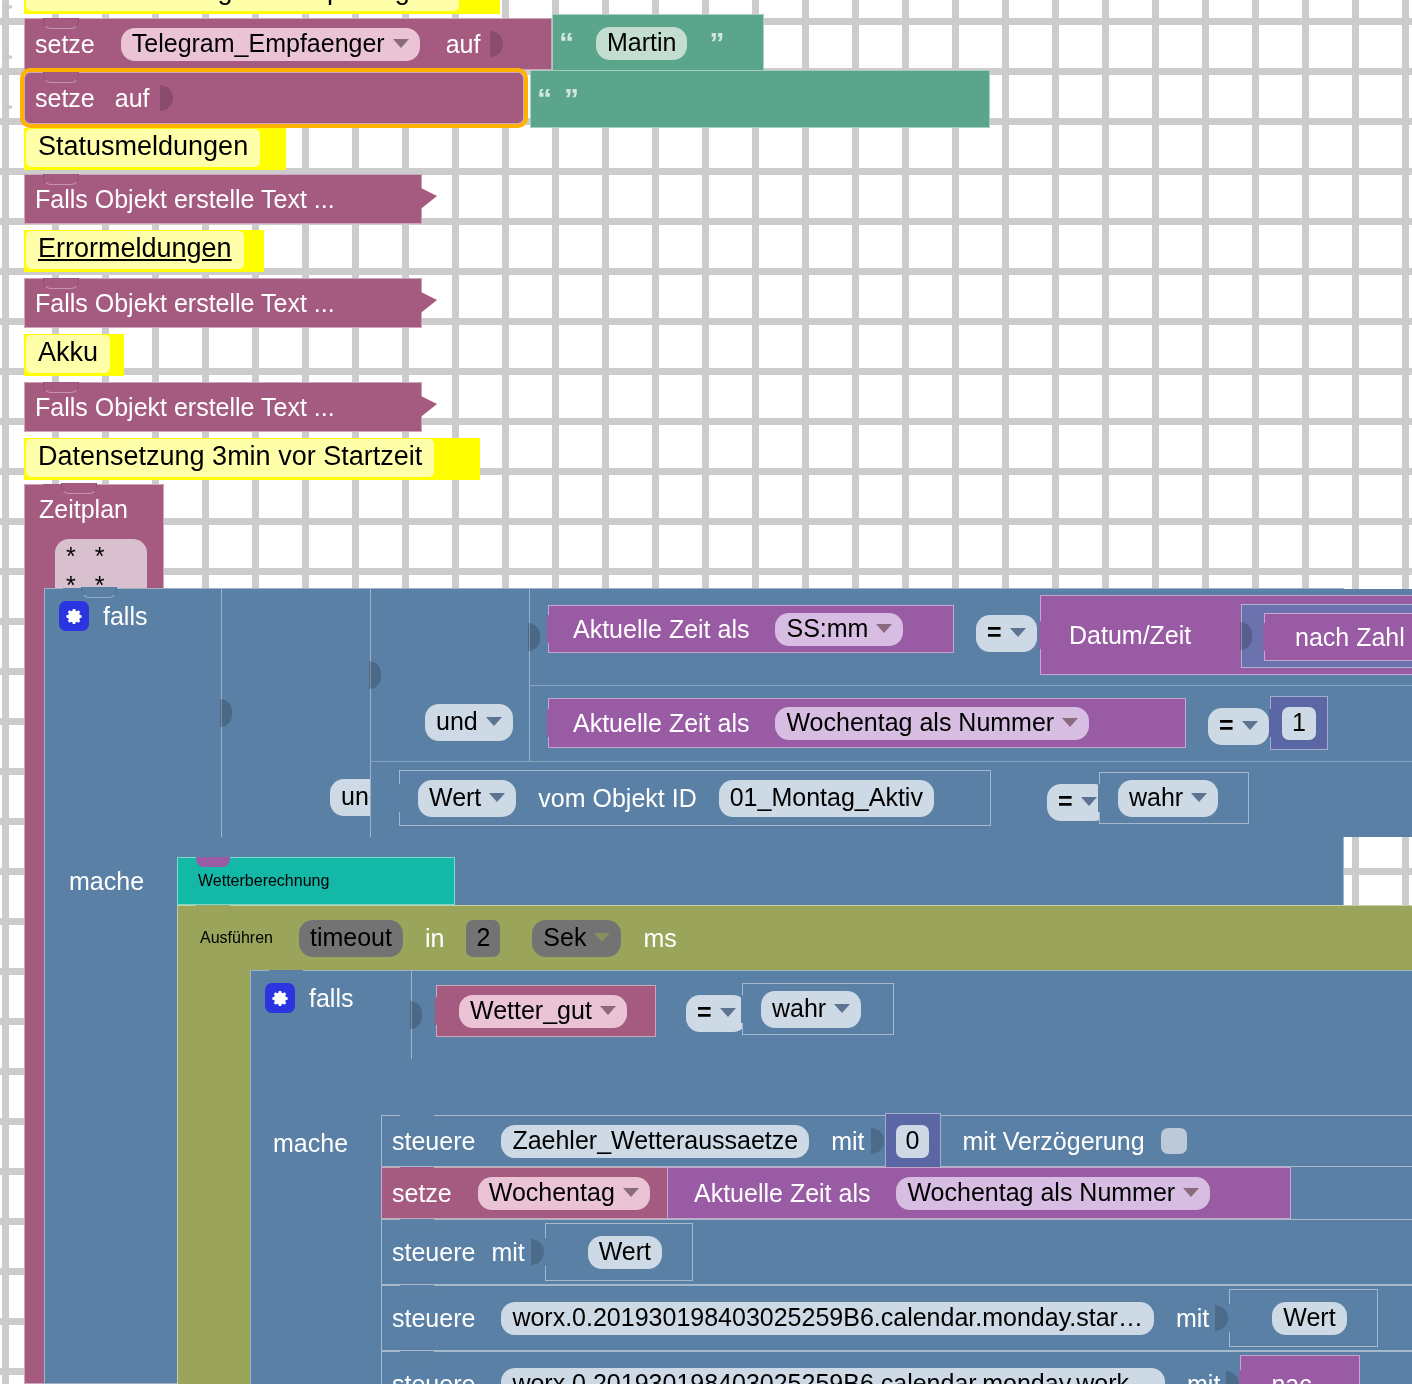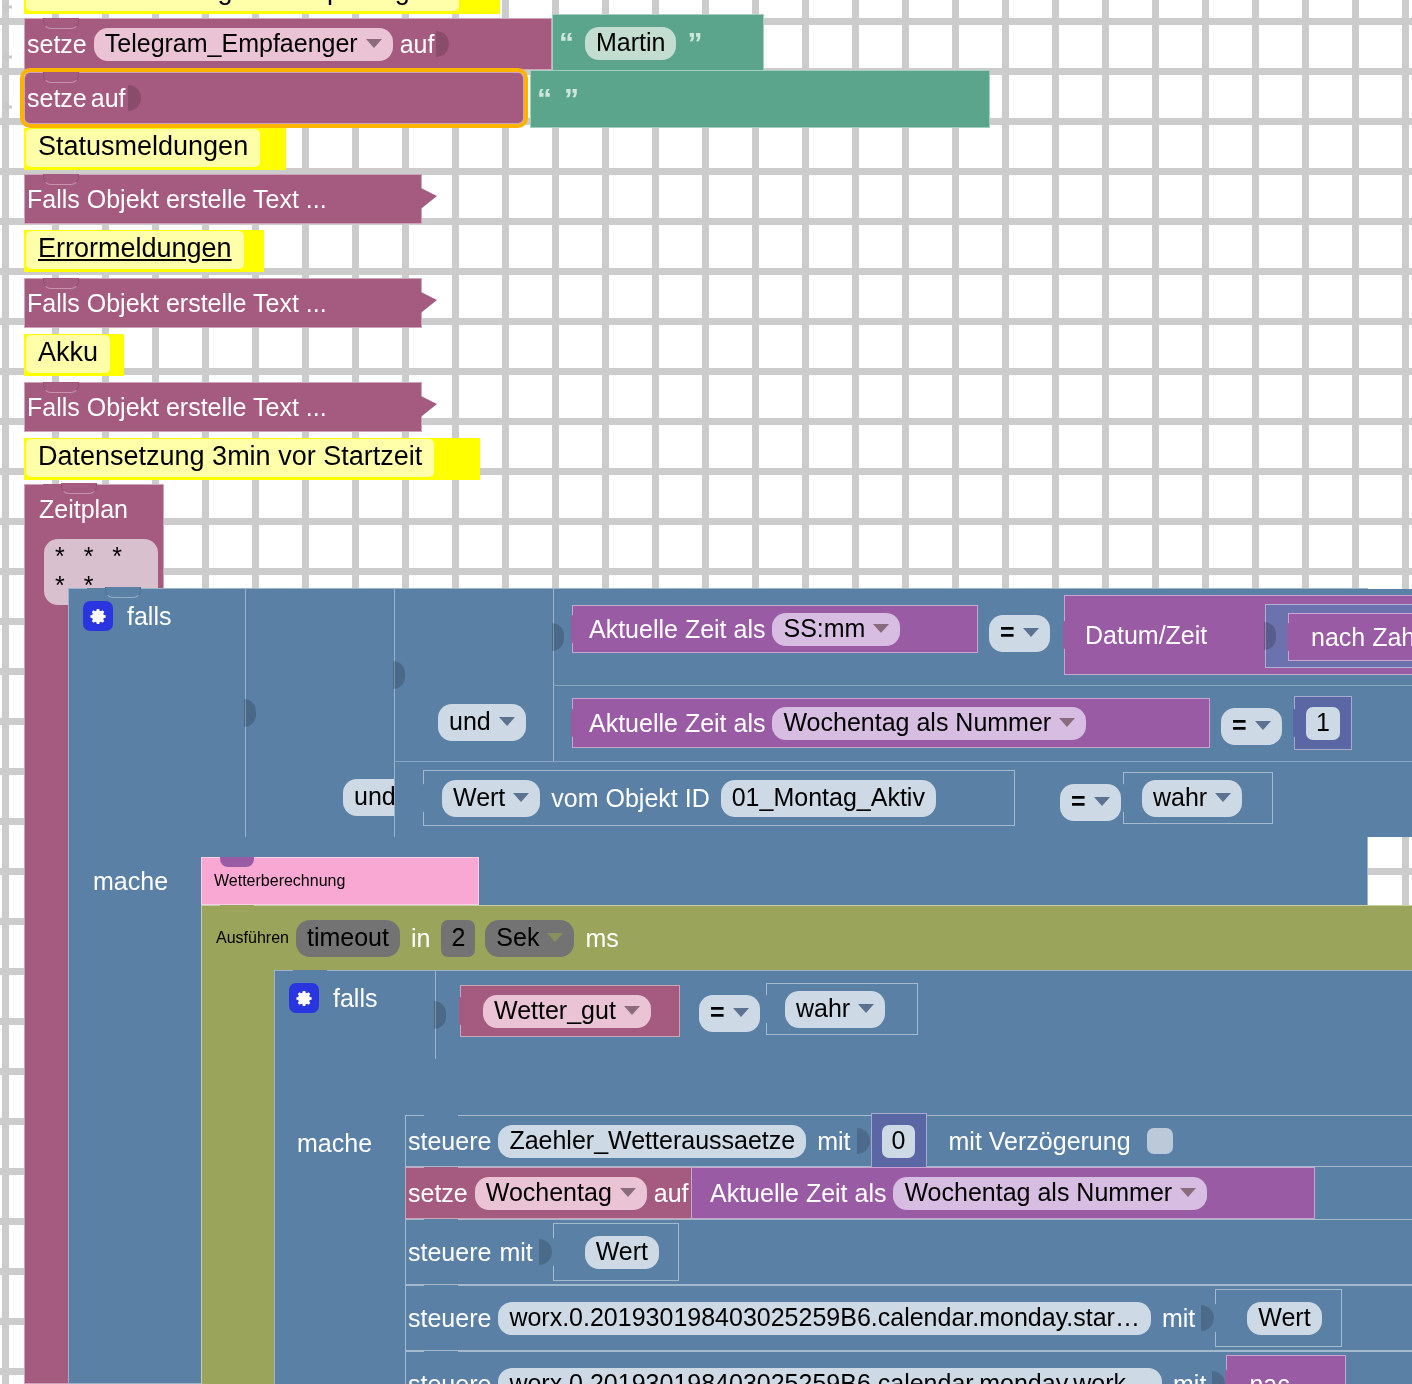--- a/index.html
+++ b/index.html
@@ -55,37 +55,37 @@
   .c-time{background:#9a5ba5;}         
   .c-math{background:#5b67a5;}         
 
   
   .field{
     display:inline-flex;align-items:center;justify-content:center;
     background:#d9c0cf;color:#000;
     border-radius:14px;
     padding:3px 11px 5px 11px;
     font-size:25px;
-    margin:0 5px;
+    margin:0 16px;
   }
   .field.lite{background:#cdd9e5;}
   .field.green{background:#c3ddd0;}
   .field.olive{background:#737373;}
   .field.pinkish{background:#eac4d4;}
   .field.lilac{background:#d7bde2;}
   .field.sq{border-radius:7px;padding:3px 10px 5px 10px;}
   .caret{
     display:inline-block;margin-left:8px;
     width:0;height:0;
     border-left:8px solid transparent;
     border-right:8px solid transparent;
     border-top:9px solid #8a6b7d;
   }
   .caret.dk{border-top-color:#5b7390;}
-  .lbl{padding:0 2px;}
+  .lbl{padding:0 10px;}
   .q{color:#cfe6dc;font-size:30px;font-weight:bold;padding:0 6px;}
 
   
   .comment{
     position:absolute;background:#ffff00;
     display:flex;align-items:center;
     padding:4px 6px 6px 2px;
     box-sizing:border-box;
   }
   .comment .inner{
@@ -212,21 +212,21 @@
   <div class="comment" style="left:24px;top:438px;width:456px;height:42px;">
     <span class="inner">Datensetzung 3min vor Startzeit</span>
   </div>
 
   <div style="position:absolute;left:24px;top:484px;width:140px;height:900px;background:#a55b80;border:1px solid rgba(255,255,255,.45);box-sizing:border-box;">
     <div class="notch-top" style="position:absolute;left:18px;top:-1px;width:34px;height:10px;background:#a55b80;border-radius:0 0 8px 8px;"></div>
     <div style="position:absolute;left:14px;top:10px;font-size:25px;color:#fff;">Zeitplan</div>
     <div class="field" style="position:absolute;left:14px;top:54px;letter-spacing:6px;">* * * * *</div>
   </div>
 
-  <div style="position:absolute;left:68px;top:588px;width:1300px;height:796px;background:#5b80a5;border:1px solid rgba(255,255,255,.4);box-sizing:border-box;">
+  <div style="position:absolute;left:44px;top:588px;width:1300px;height:796px;background:#5b80a5;border:1px solid rgba(255,255,255,.4);box-sizing:border-box;">
     <div class="notch-top" style="position:absolute;left:18px;top:-1px;width:34px;height:10px;background:#5b80a5;border-radius:0 0 8px 8px;"></div>
 
     <div style="position:absolute;left:14px;top:12px;display:flex;align-items:center;">
       <span class="gear">
         <svg viewBox="0 0 24 24" fill="#ffffff">
             <path d="M12 8.2a3.8 3.8 0 100 7.6 3.8 3.8 0 000-7.6zm0 5.9a2.1 2.1 0 110-4.2 2.1 2.1 0 010 4.2z"></path>
             <path d="M21 13.6v-3.2l-2.3-.4a7 7 0 00-.7-1.7l1.3-1.9-2.3-2.3-1.9 1.3a7 7 0 00-1.7-.7L13 2.4H9.8l-.4 2.3a7 7 0 00-1.7.7L5.8 4.1 3.5 6.4l1.3 1.9a7 7 0 00-.7 1.7l-2.3.4v3.2l2.3.4c.2.6.4 1.2.7 1.7l-1.3 1.9 2.3 2.3 1.9-1.3c.5.3 1.1.5 1.7.7l.4 2.3H13l.4-2.3c.6-.2 1.2-.4 1.7-.7l1.9 1.3 2.3-2.3-1.3-1.9c.3-.5.5-1.1.7-1.7l2.3-.4z"></path>
           </svg>
       </span>
       <span class="cond-label">falls</span>
@@ -312,21 +312,21 @@
           <span class="field lite" style="margin-left:18px;">
             <span>wahr</span>
             <i class="caret dk"></i>
           </span>
         </div>
       </div>
     </div>
 
     <div class="cond-label" style="position:absolute;left:24px;top:278px;">mache</div>
 
-    <div style="position:absolute;left:132px;top:268px;width:278px;height:48px;background:#f9a8d4;border:1px solid rgba(255,255,255,.45);box-sizing:border-box;display:flex;align-items:center;">
+    <div style="position:absolute;left:132px;top:268px;width:278px;height:48px;background:#14b8a6;border:1px solid rgba(255,255,255,.45);box-sizing:border-box;display:flex;align-items:center;">
       <div style="position:absolute;left:18px;top:-1px;width:34px;height:10px;background:#9a5ba5;border-radius:0 0 8px 8px;"></div>
       <span class="lbl" style="margin-left:10px;">Wetterberechnung</span>
     </div>
 
     <div style="position:absolute;left:132px;top:316px;width:1280px;height:1068px;background:#9aa55b;border:1px solid rgba(255,255,255,.45);box-sizing:border-box;">
       <div style="position:absolute;left:18px;top:-1px;width:34px;height:10px;background:#9aa55b;border-radius:0 0 8px 8px;"></div>
       <div style="position:absolute;left:12px;top:10px;display:flex;align-items:center;height:44px;">
         <span class="lbl">Ausführen</span>
         <span class="field olive">timeout</span>
         <span class="rowtxt">in</span>

